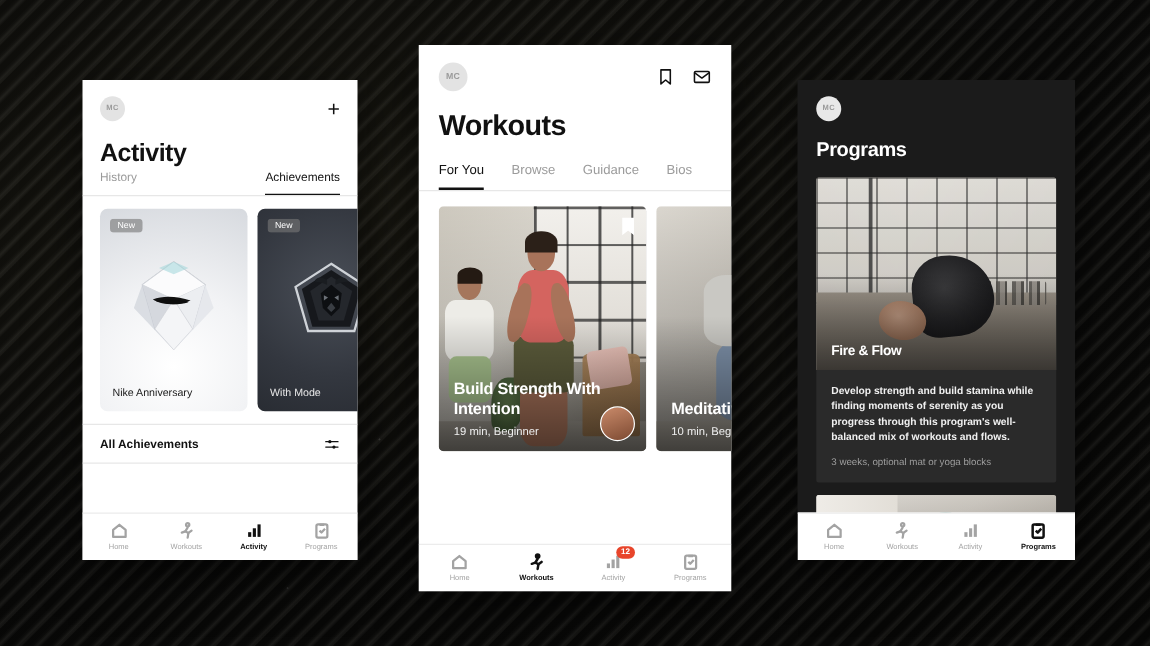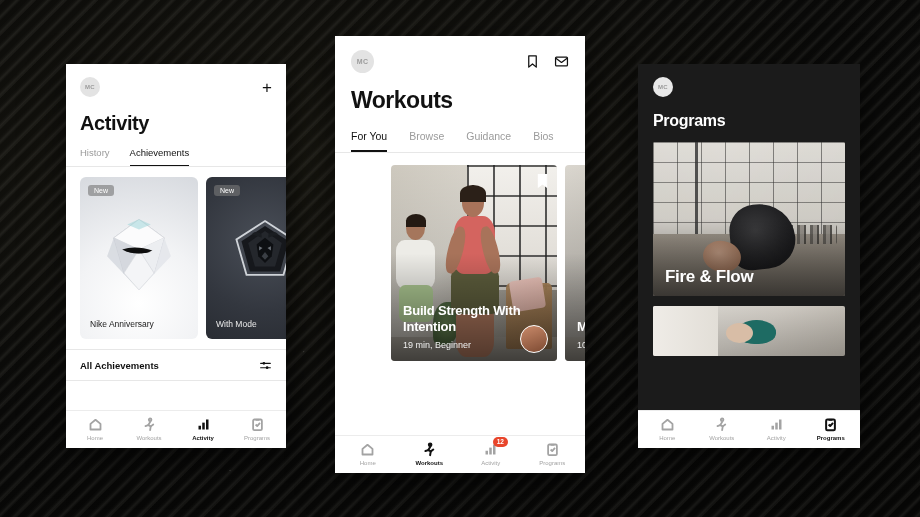--- a/index.html
+++ b/index.html
@@ -59,21 +59,21 @@
   .p1-top { padding: 12px 14px 0 14px; }
   .p1-head { display:flex; align-items:center; justify-content:space-between; height: 22px; }
   .avatar {
     width: 20px; height: 20px; border-radius: 50%;
     background: #e3e3e3; color:#9b9b9b;
     font-size: 6px; font-weight: 700; letter-spacing:.3px;
     display:flex; align-items:center; justify-content:center;
   }
   .plus-btn { font-size: 17px; line-height: 1; color:#111; font-weight: 300; }
   .p1-title { font-size: 20px; font-weight: 700; color:#111; margin-top: 14px; letter-spacing:-.4px;}
-  .tabs { display:flex; gap:20px; margin-top: 12px; }
+  .tabs { display:flex; gap:8px; margin-top: 2px; justify-content: space-between; }
   .tab { font-size: 9.5px; color:#9a9a9a; padding-bottom: 7px; border-bottom: 1.6px solid transparent; }
   .tab.active { color:#111; border-bottom-color:#111; font-weight:400; }
   .hr { height:1px; background:#e7e7e7; }
   .sec-title { font-size:9.5px; font-weight:700; color:#111; padding: 12px 14px 0 14px; }
 
   .ach-row { display:flex; gap:8px; padding: 10px 0 0 14px; }
   .ach-card { width: 118px; height: 162px; border-radius: 6px; position:relative; overflow:hidden; flex:none; }
   .ach-card.light {
     background:
       radial-gradient(120% 85% at 50% 78%, #ffffff 0%, #f2f3f5 45%, #d7dadf 100%);
@@ -117,21 +117,21 @@
   #phone-workouts { left: 335px; top: 36px; width: 250px; height: 437px; }
   .p2-head { display:flex; align-items:center; justify-content:space-between; padding: 14px 16px 0 16px; }
   .p2-head .icons { display:flex; gap: 14px; align-items:center; }
   .hicon { width:15px; height:15px; display:block; }
   .p2-title { font-size: 23px; font-weight: 700; color:#111; padding: 0 16px; margin-top: 14px; letter-spacing:-.5px; }
   .p2-tabs { display:flex; gap: 22px; padding: 0 16px; margin-top: 16px; }
   .p2-tab { font-size: 10.5px; color:#9b9b9b; padding-bottom: 8px; border-bottom: 2px solid transparent; }
   .p2-tab.active { color:#111; border-bottom-color:#111; }
   .p2-sec { font-size: 11px; font-weight:700; color:#111; padding: 17px 16px 0 16px; }
 
-  .w-row { display:flex; gap:8px; padding: 12px 0 0 16px; margin-left: 40px; }
+  .w-row { display:flex; gap:8px; padding: 12px 0 0 16px; }
   .w-card { width: 166px; height: 196px; border-radius: 4px; position:relative; overflow:hidden; flex:none; }
   .w-card .photo { position:absolute; inset:0; }
   .w-shade { position:absolute; inset:0; background: linear-gradient(to bottom, rgba(0,0,0,0) 45%, rgba(0,0,0,.52) 100%); }
   .w-bm { position:absolute; right:9px; top:9px; }
   .w-text { position:absolute; left:12px; right: 12px; bottom: 11px; }
   .w-title { font-size: 13px; font-weight:700; color:#fff; line-height: 1.25; letter-spacing:-.2px;}
   .w-meta { font-size: 9px; color:#efefef; margin-top: 5px; }
   .coach {
     position:absolute; right: 9px; bottom: 8px; width: 28px; height:28px; border-radius:50%;
     border: 1.5px solid #fff; overflow:hidden;
@@ -139,21 +139,21 @@
   }
 
   
   #phone-programs { left: 638px; top: 64px; width: 222px; height: 384px; background:#1b1b1b; }
   .p3-head { padding: 13px 15px 0 15px; }
   .avatar.dark3 { background:#e8e8e8; color:#9a9a9a; }
   .p3-title { font-size: 16px; font-weight:700; color:#fff; margin-top: 15px; letter-spacing:-.3px; }
   .prog-card { margin: 12px 15px 0 15px; background:#2a2a2a; border-radius:2px; overflow:hidden; }
   .prog-photo { position:relative; height: 154px; }
   .prog-shade { position:absolute; inset:0; background:linear-gradient(to bottom, rgba(0,0,0,0) 50%, rgba(0,0,0,.45) 100%); }
-  .prog-name { position:absolute; left:12px; bottom:9px; font-size:17px; font-weight:700; color:#fff; letter-spacing:-.3px; }
+  .prog-name { position:absolute; left:12px; bottom:9px; font-size:11px; font-weight:700; color:#fff; letter-spacing:-.3px; }
   .prog-body { padding: 11px 12px 12px 12px; }
   .prog-desc { font-size: 8.2px; font-weight:700; color:#f0f0f0; line-height: 1.52; }
   .prog-sub { font-size: 7.8px; color:#9d9d9d; margin-top: 8px; }
   .prog-card2 { margin: 10px 15px 0 15px; height: 50px; border-radius:2px; overflow:hidden; position:relative; }
 
   
   .photo-gym {
     background:
       linear-gradient(to bottom, rgba(0,0,0,.12), rgba(0,0,0,.28)),
       linear-gradient(100deg, #b9b2a6 0%, #cbc5ba 35%, #a8a298 70%, #8e8880 100%);
@@ -485,20 +485,24 @@
       <div class="prog-photo photo-gym">
         <div class="win-grid"></div>
         <div class="win-frame"></div>
         <div class="gym-floor"></div>
         <div class="dumbbells"></div>
         <div class="figure"></div>
         <div class="figure arm"></div>
         <div class="prog-shade"></div>
         <div class="prog-name">Fire &amp; Flow</div>
       </div>
+      <div class="prog-body">
+        <div class="prog-desc">Develop strength and build stamina while finding moments of serenity as you progress through this program's well-balanced mix of workouts and flows.</div>
+        <div class="prog-sub">3 weeks, optional mat or yoga blocks</div>
+      </div>
     </div>
 
     <div class="prog-card2">
       <div class="photo photo-yogadark" style="position:absolute;inset:0">
         <div class="yd-wall"></div>
         <div class="yd-head"></div>
         <div class="yd-face"></div>
       </div>
     </div>
 

